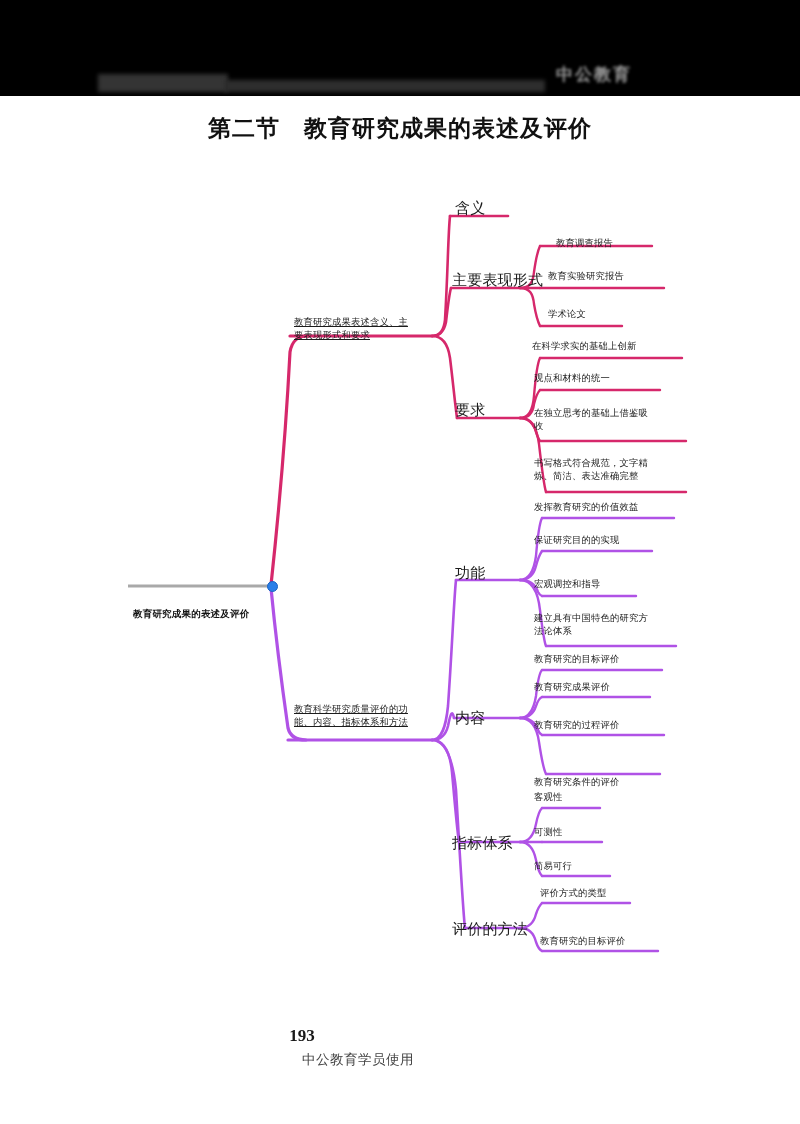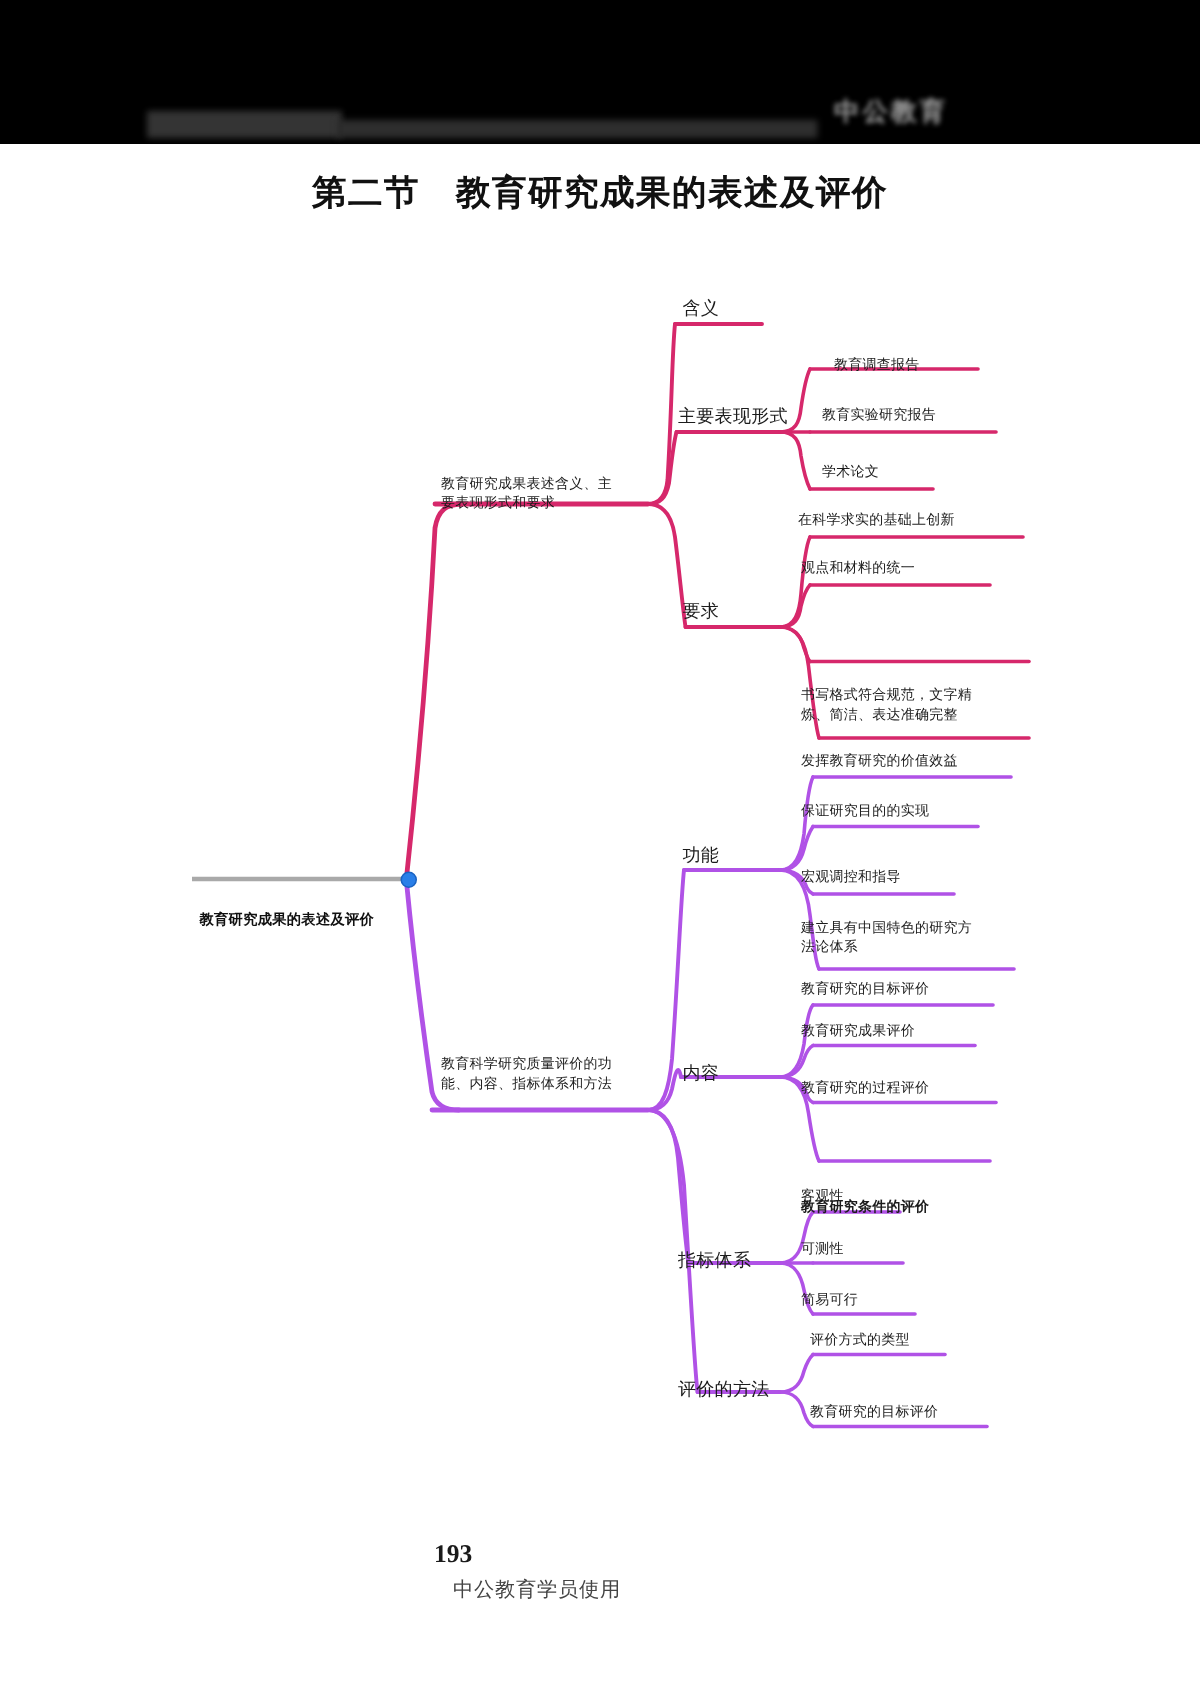--- a/index.html
+++ b/index.html
@@ -85,22 +85,22 @@
     letter-spacing: .2px;
     white-space: pre-line;
     font-family: "Liberation Sans", "DejaVu Sans", sans-serif;
   }
   .node.root {
     font-size: 9.5px;
     font-weight: bold;
     color: #111;
     margin-top: 41px;
   }
-  .node.lvl1 { font-size: 9.3px; }
-  .node.lvl2 { font-size: 12px; }
+  .node.lvl1 { font-size: 9.3px; text-decoration: underline; }
+  .node.lvl2 { font-size: 15px; }
   .node.lvl3 { font-size: 9.3px; }
 
   .rootdot {
     position: absolute;
     width: 9px; height: 9px;
     border-radius: 50%;
     background: #2a7fe8;
     border: 1px solid #1a63c2;
     left: 267px; top: 581px;
   }
@@ -247,38 +247,40 @@
   <div class="node lvl2" style="left:455px; top:197px;">含义</div>
 
   <div class="node lvl2" style="left:452px; top:269px;">主要表现形式</div>
   <div class="node lvl3" style="left:556px; top:237px;">教育调查报告</div>
   <div class="node lvl3" style="left:548px; top:270px;">教育实验研究报告</div>
   <div class="node lvl3" style="left:548px; top:308px;">学术论文</div>
 
   <div class="node lvl2" style="left:455px; top:399px;">要求</div>
   <div class="node lvl3" style="left:532px; top:340px;">在科学求实的基础上创新</div>
   <div class="node lvl3" style="left:534px; top:372px;">观点和材料的统一</div>
+  <div class="node lvl3" style="left:534px; top:407px; width:150px;">在独立思考的基础上借鉴吸
+收</div>
   <div class="node lvl1" style="left:294px; top:703px; width:150px;">教育科学研究质量评价的功
 能、内容、指标体系和方法</div>
 
   <div class="node lvl3" style="left:534px; top:457px; width:152px;">书写格式符合规范，文字精
 炼、简洁、表达准确完整</div>
 
   <div class="node lvl2" style="left:455px; top:562px;">功能</div>
   <div class="node lvl3" style="left:534px; top:501px;">发挥教育研究的价值效益</div>
   <div class="node lvl3" style="left:534px; top:534px;">保证研究目的的实现</div>
   <div class="node lvl3" style="left:534px; top:578px;">宏观调控和指导</div>
   <div class="node lvl3" style="left:534px; top:612px; width:150px;">建立具有中国特色的研究方
 法论体系</div>
 
   <div class="node lvl2" style="left:455px; top:707px;">内容</div>
   <div class="node lvl3" style="left:534px; top:653px;">教育研究的目标评价</div>
   <div class="node lvl3" style="left:534px; top:681px;">教育研究成果评价</div>
   <div class="node lvl3" style="left:534px; top:719px;">教育研究的过程评价</div>
-  <div class="node lvl3" style="left:534px; top:798px;font-weight:bold;">教育研究条件的评价</div>
+  <div class="node lvl3" style="left:534px; top:776px;">教育研究条件的评价</div>
 
   <div class="node lvl2" style="left:452px; top:832px;">指标体系</div>
   <div class="node lvl3" style="left:534px; top:791px;">客观性</div>
   <div class="node lvl3" style="left:534px; top:826px;">可测性</div>
   <div class="node lvl3" style="left:534px; top:860px;">简易可行</div>
 
   <div class="node lvl2" style="left:452px; top:918px;">评价的方法</div>
   <div class="node lvl3" style="left:540px; top:887px;">评价方式的类型</div>
   <div class="node lvl3" style="left:540px; top:935px;">教育研究的目标评价</div>
 

